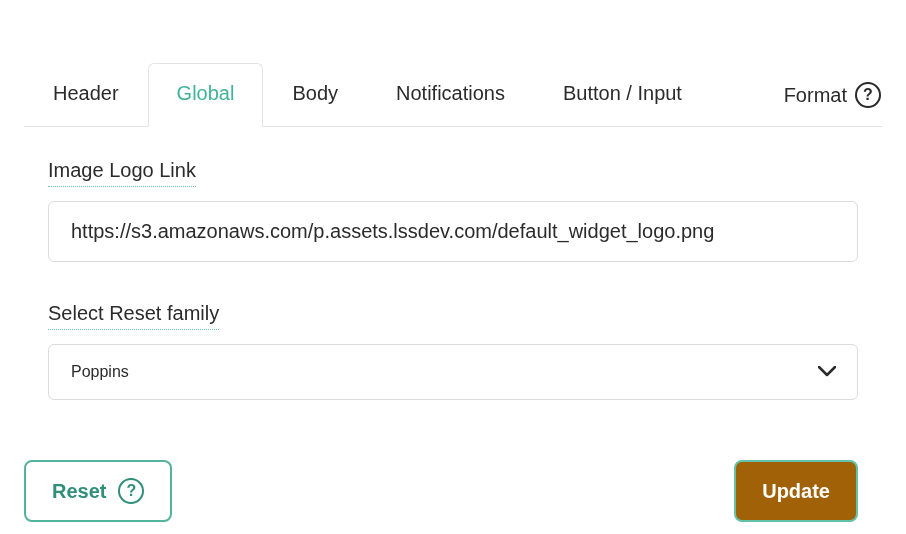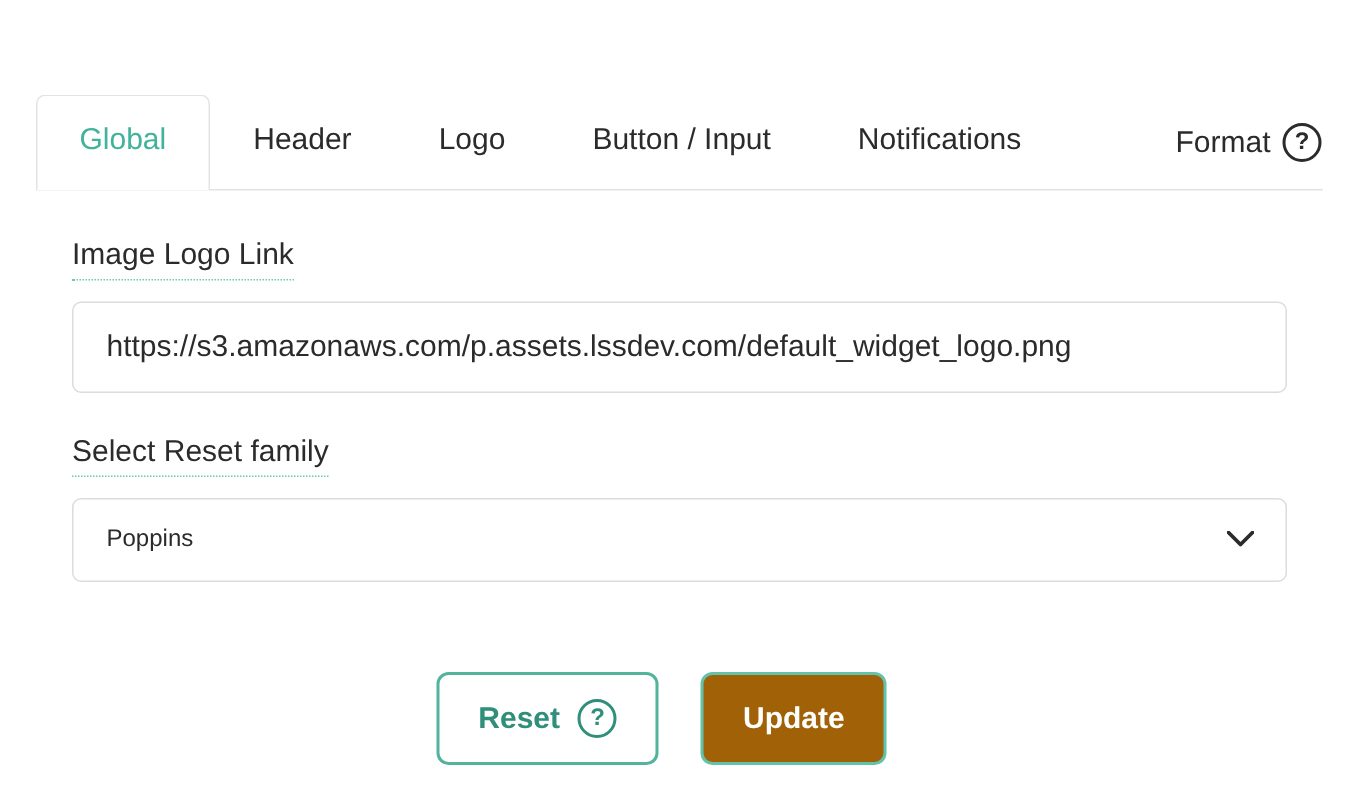--- a/index.html
+++ b/index.html
@@ -72,21 +72,21 @@
   .text-input {
     width: 100%;
     font-size: 20px;
     padding: 18px 22px;
     border: 1px solid #dcdcdc;
     border-radius: 6px;
     color: #2b2b2b;
     outline: none;
     background: #fff;
   }
-  .field-block { margin-bottom: 28px; }
+  .field-block { margin-bottom: 40px; }
   .select-wrap {
     position: relative;
   }
   .select-input {
     width: 100%;
     font-size: 16px;
     padding: 18px 48px 18px 22px;
     border: 1px solid #dcdcdc;
     border-radius: 6px;
     color: #2b2b2b;
@@ -97,21 +97,21 @@
   }
   .chevron {
     position: absolute;
     right: 22px;
     top: 50%;
     transform: translateY(-50%);
     pointer-events: none;
   }
   .actions {
     display: flex;
-    justify-content: center;
+    justify-content: space-between;
     gap: 28px;
     margin-top: 60px;
     padding-right: 24px;
   }
   .btn {
     display: inline-flex;
     align-items: center;
     gap: 12px;
     font-size: 20px;
     font-weight: 700;
@@ -134,25 +134,25 @@
     color: #fff;
     border-color: #63c2a9;
   }
 </style>
 </head>
 <body>
 
 <div class="wrap">
 
   <div class="tabs">
+    <div class="tab">Header</div>
     <div class="tab active">Global</div>
-    <div class="tab">Header</div>
-    <div class="tab">Logo</div>
+    <div class="tab">Body</div>
+    <div class="tab">Notifications</div>
     <div class="tab">Button / Input</div>
-    <div class="tab">Notifications</div>
     <div class="tab last">
       <span>Format</span>
       <span class="help-circle">?</span>
     </div>
   </div>
 
   <div class="panel">
 
     <div class="field-block">
       <span class="field-label">Image Logo Link</span>

